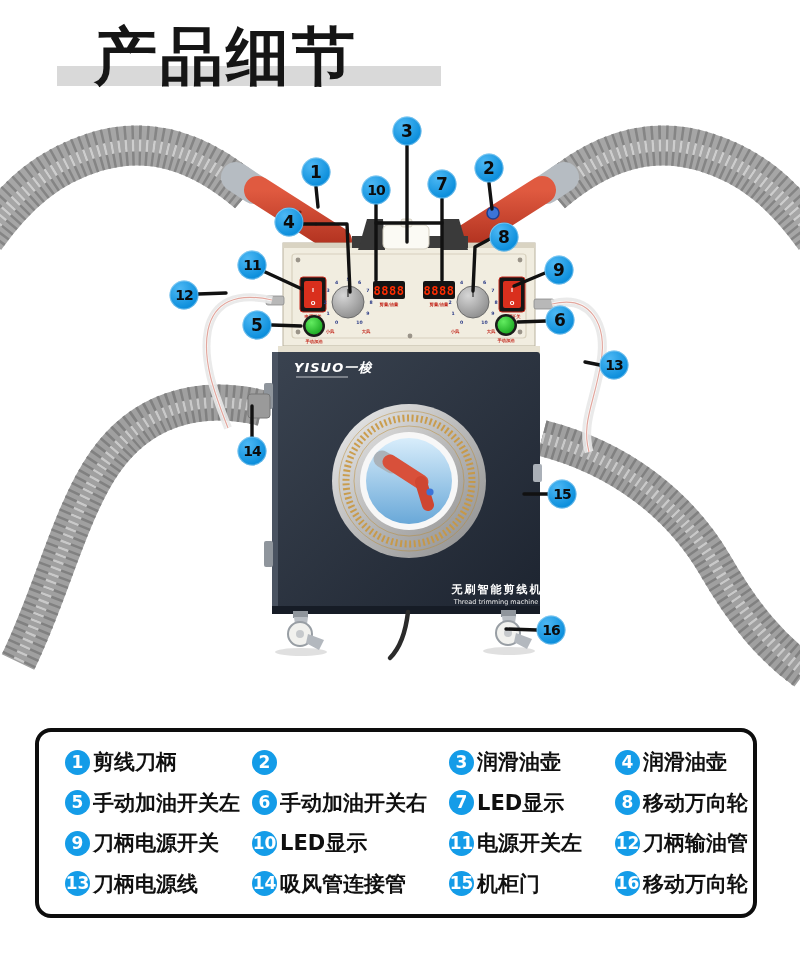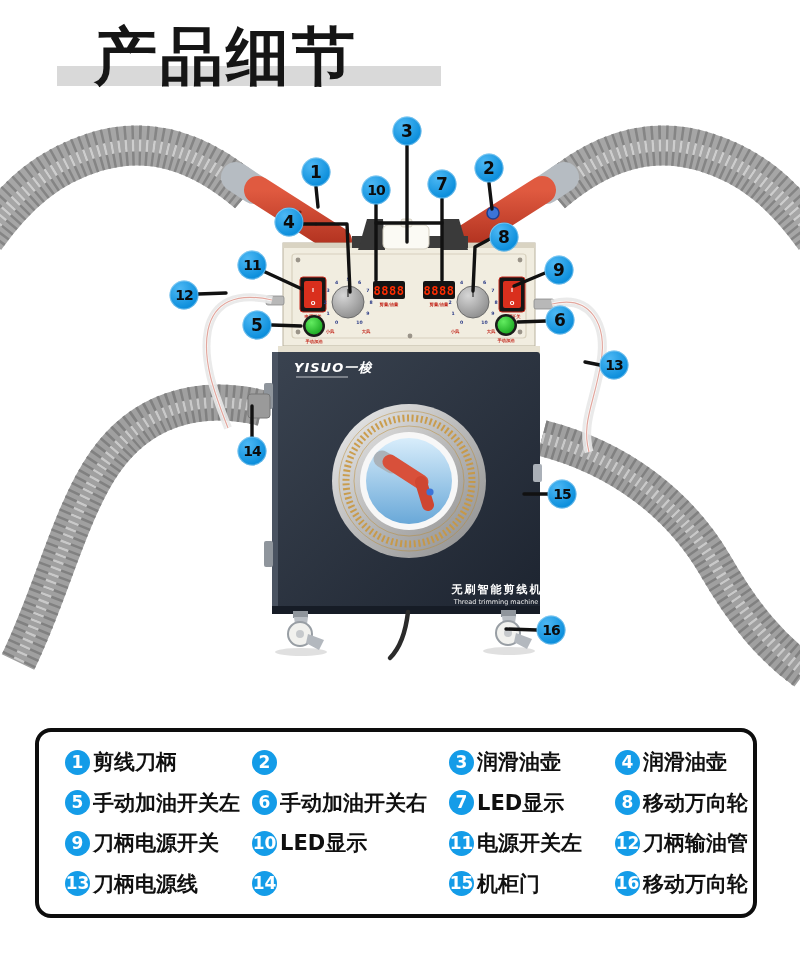--- a/index.html
+++ b/index.html
@@ -351,20 +351,21 @@
       <div class="legend-item">
         <span class="badge">12</span>
         <span>刀柄输油管</span>
       </div>
       <div class="legend-item">
         <span class="badge">13</span>
         <span>刀柄电源线</span>
       </div>
       <div class="legend-item">
         <span class="badge">14</span>
+        <span>吸风管连接管</span>
       </div>
       <div class="legend-item">
         <span class="badge">15</span>
         <span>机柜门</span>
       </div>
       <div class="legend-item">
         <span class="badge">16</span>
         <span>移动万向轮</span>
       </div>
     </div>

